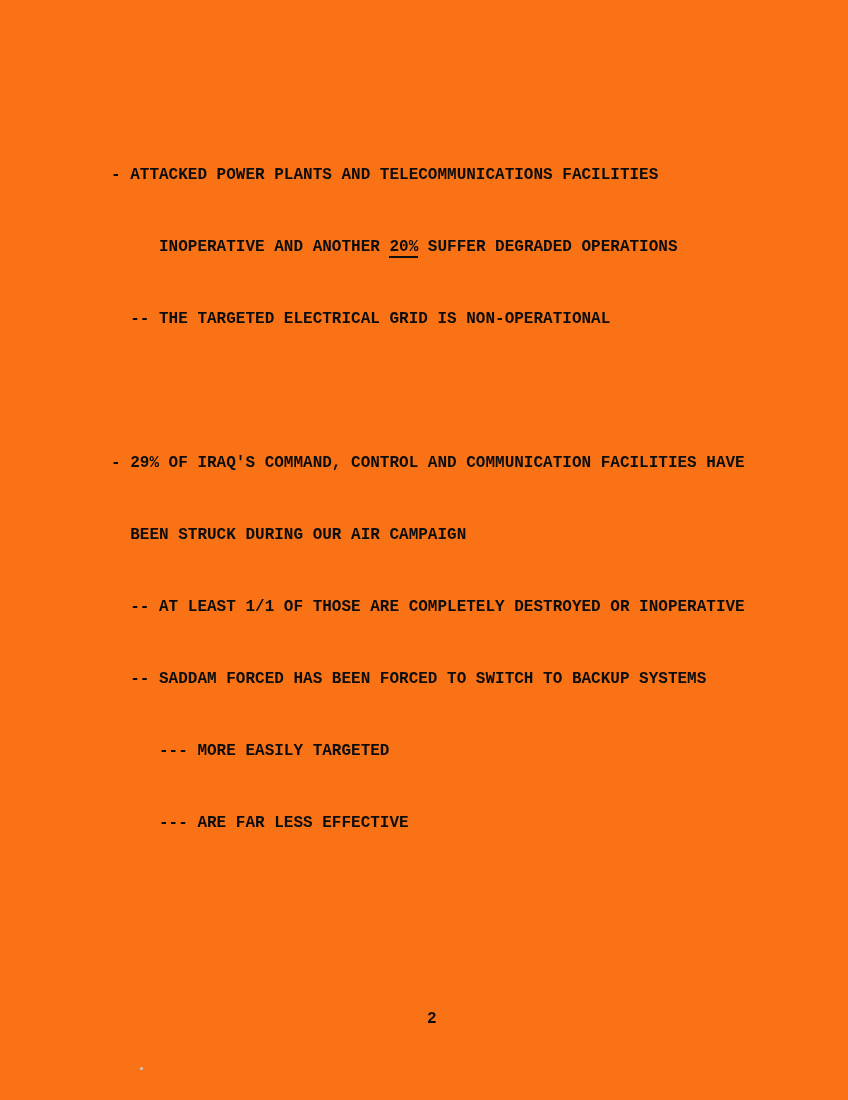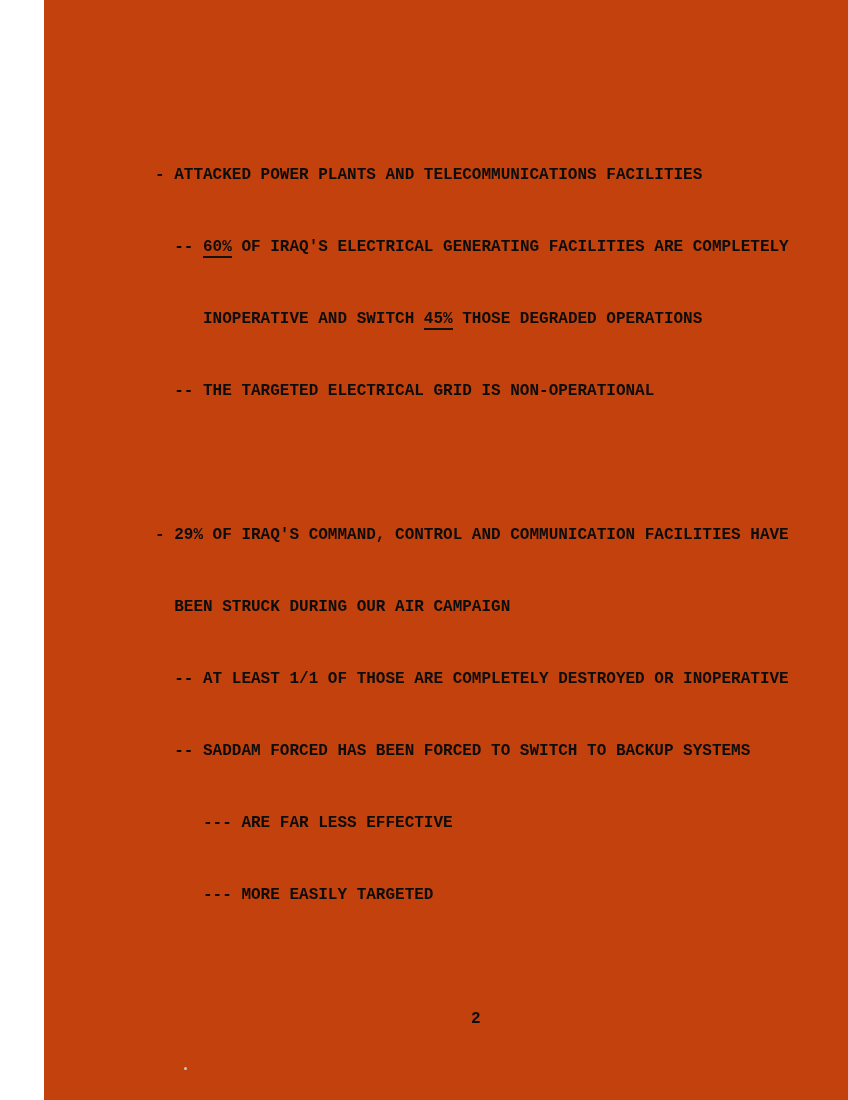--- a/index.html
+++ b/index.html
@@ -5,23 +5,22 @@
   * { margin:0; padding:0; box-sizing:border-box; }
   html,body { width:848px; height:1100px; }
   body {
     position:relative;
     background:#ffffff;
     overflow:hidden;
     font-family:"Liberation Mono","DejaVu Sans Mono",monospace;
   }
   .page {
     position:absolute; inset:0;
-    background:#c2410c;
+    background:#f97316;
     color:#0d0d0d;
-    margin-left:44px;
   }
   .doc {
     position:absolute;
     left:111px; top:115px;
     font-weight:700;
     font-size:16px;
     line-height:24px;
     white-space:pre;
   }
   .ln { height:24px; }
@@ -39,30 +38,29 @@
     background:#c9c9c9;
     border-radius:50%;
   }
 </style>
 </head>
 <body>
 
 <div class="page">
   <div class="doc">
     <div class="ln"><span>- ATTACKED POWER PLANTS AND TELECOMMUNICATIONS FACILITIES</span></div>
-    <div class="ln"><span>  -- </span><span class="u">60%</span><span> OF IRAQ'S ELECTRICAL GENERATING FACILITIES ARE COMPLETELY</span></div>
-    <div class="ln"><span>     INOPERATIVE AND SWITCH </span><span class="u">45%</span><span> THOSE DEGRADED OPERATIONS</span></div>
+    <div class="ln"><span>     INOPERATIVE AND ANOTHER </span><span class="u">20%</span><span> SUFFER DEGRADED OPERATIONS</span></div>
     <div class="ln"><span>  -- THE TARGETED ELECTRICAL GRID IS NON-OPERATIONAL</span></div>
     <div class="ln"></div>
     <div class="ln"><span>- 29% OF IRAQ'S COMMAND, CONTROL AND COMMUNICATION FACILITIES HAVE</span></div>
     <div class="ln"><span>  BEEN STRUCK DURING OUR AIR CAMPAIGN</span></div>
     <div class="ln"><span>  -- AT LEAST 1/1 OF THOSE ARE COMPLETELY DESTROYED OR INOPERATIVE</span></div>
     <div class="ln"><span>  -- SADDAM FORCED HAS BEEN FORCED TO SWITCH TO BACKUP SYSTEMS</span></div>
+    <div class="ln"><span>     --- MORE EASILY TARGETED</span></div>
     <div class="ln"><span>     --- ARE FAR LESS EFFECTIVE</span></div>
-    <div class="ln"><span>     --- MORE EASILY TARGETED</span></div>
     <div class="ln"></div>
     <div class="ln"></div>
     <div class="ln"></div>
     
     
     
     
     
     
     

